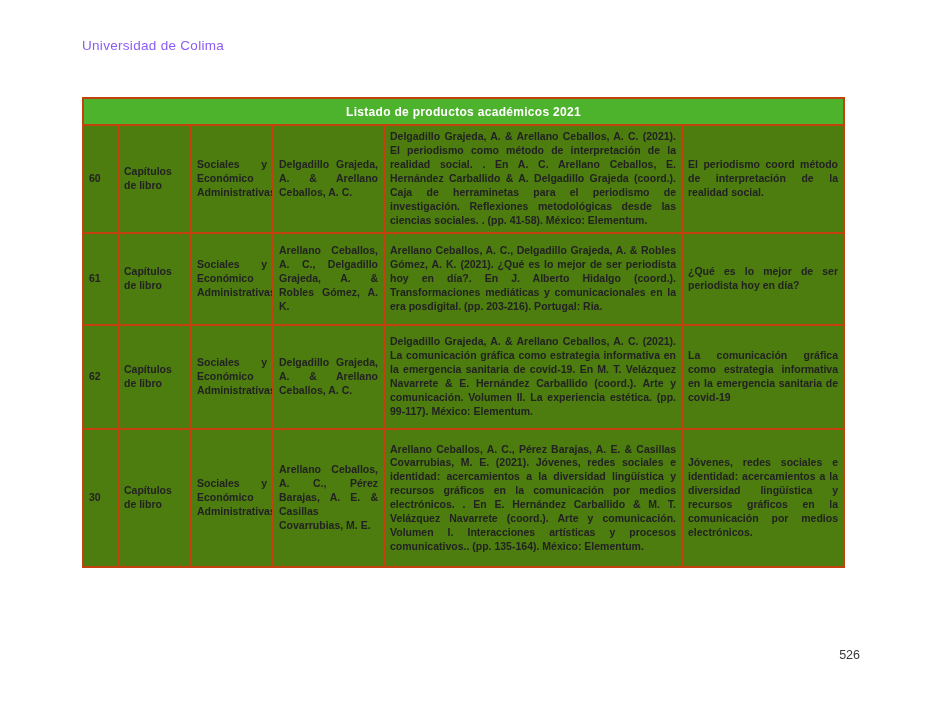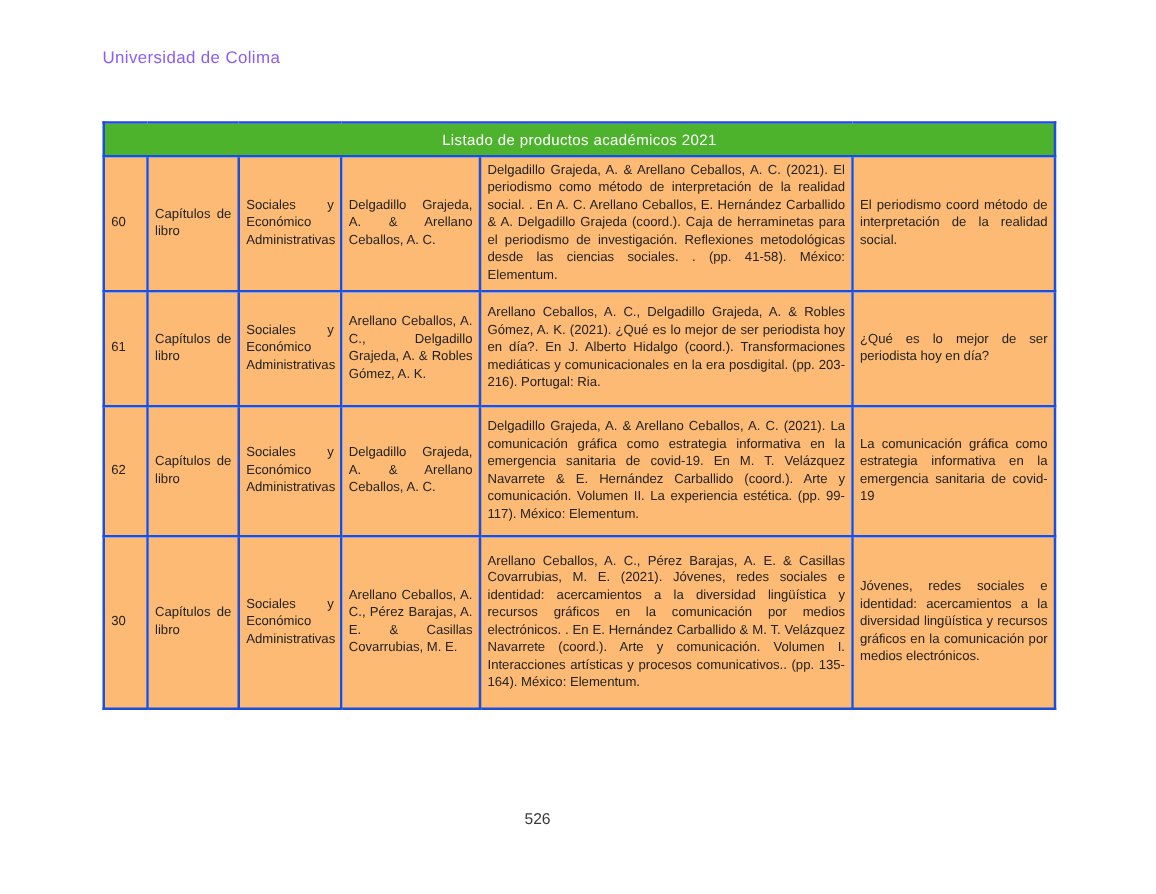--- a/index.html
+++ b/index.html
@@ -26,44 +26,44 @@
   table.doc-table {
     position: absolute;
     left: 82px;
     top: 97px;
     width: 761px;
     border-collapse: collapse;
     table-layout: fixed;
   }
   table.doc-table th,
   table.doc-table td {
-    border: 2px solid #1d4ed8;
+    border: 2px solid #c2410c;
     padding: 2px 5px;
-    font-weight: normal;
+    font-weight: bold;
     overflow: hidden;
     margin-left: 28px;
   }
   tr.title-row th {
     background: #4eb32c;
     color: #ffffff;
     font-size: 12px;
     height: 21px;
     text-align: center;
     letter-spacing: 0.3px;
   }
   tr.head-row th {
     background: #deedd8;
     color: #222222;
     font-size: 11.5px;
     text-align: center;
     height: 35px;
     line-height: 1.25;
   }
   tbody td {
-    background: #fdba74;
+    background: #4d7c0f;
     font-size: 10.5px;
     line-height: 1.32;
     text-align: justify;
     vertical-align: middle;
     color: #222222;
   }
   tbody td.cell-no {
     text-align: left;
   }
   tbody td.cell-ficha {
@@ -71,21 +71,21 @@
   }
   tr.row-60 { height: 108px; }
   tr.row-61 { height: 92px; }
   tr.row-62 { height: 104px; }
   tr.row-63 { height: 138px; }
   .page-number {
     position: absolute;
     left: 0;
     top: 648px;
     width: 860px;
-    text-align: center;
+    text-align: right;
     font-size: 12.5px;
     color: #3a3a3a;
   }
 </style>
 </head>
 <body>
 
 <div class="institution">Universidad de Colima</div>
 
 <table class="doc-table">

